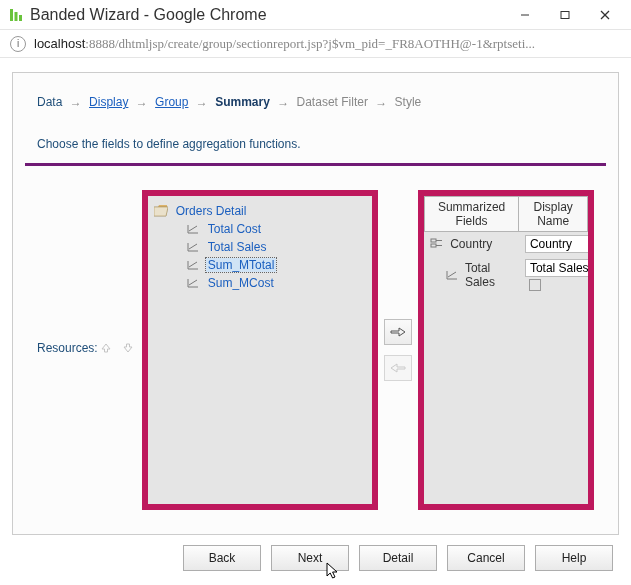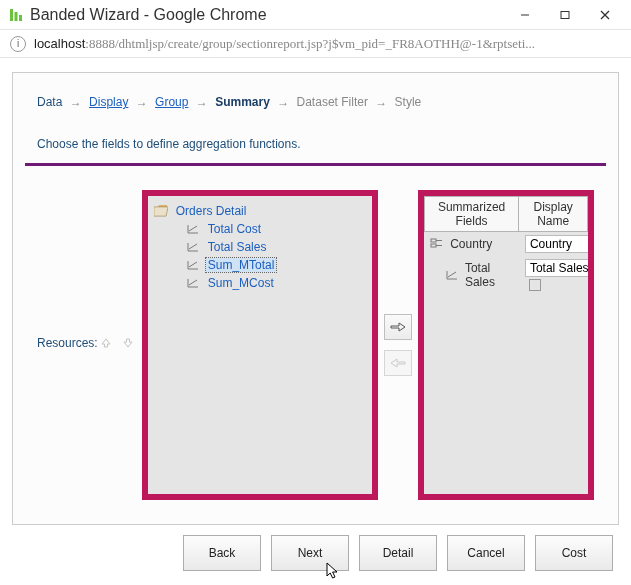--- a/index.html
+++ b/index.html
@@ -156,21 +156,21 @@
   }
   .small-checkbox {
     width:12px;height:12px; border:1px solid #999; display:inline-block;
     margin-left:4px; vertical-align:middle;
   }
   .button-bar {
     display:flex; justify-content:flex-end; gap:10px;
     padding: 10px 6px 6px 6px;
   }
   .btn {
-    min-width:78px; height:36px;
+    min-width:78px; height:26px;
     border:1px solid #adadad;
     background: linear-gradient(#fdfdfd,#e9e9e9);
     font-size:12px; font-family:inherit; color:#222;
     cursor:pointer;
     padding:0 8px;
   }
   .cursor {
     position:absolute; left:326px; top:562px;
     pointer-events:none;
   }
@@ -355,19 +355,19 @@
         </div>
       </div>
     </div>
   </div>
 
   <div class="button-bar">
     <button class="btn">Back</button>
     <button class="btn">Next</button>
     <button class="btn">Detail</button>
     <button class="btn">Cancel</button>
-    <button class="btn">Cost</button>
+    <button class="btn">Help</button>
   </div>
 </div>
 
 <svg class="cursor" width="16" height="20" viewBox="0 0 16 20">
   <path d="M1 1 L1 14 L4.2 11 L6.6 16 L9 15 L6.6 10 L11 10 Z" fill="#fff" stroke="#000" stroke-width="1"></path>
 </svg>
 
 </body></html>

